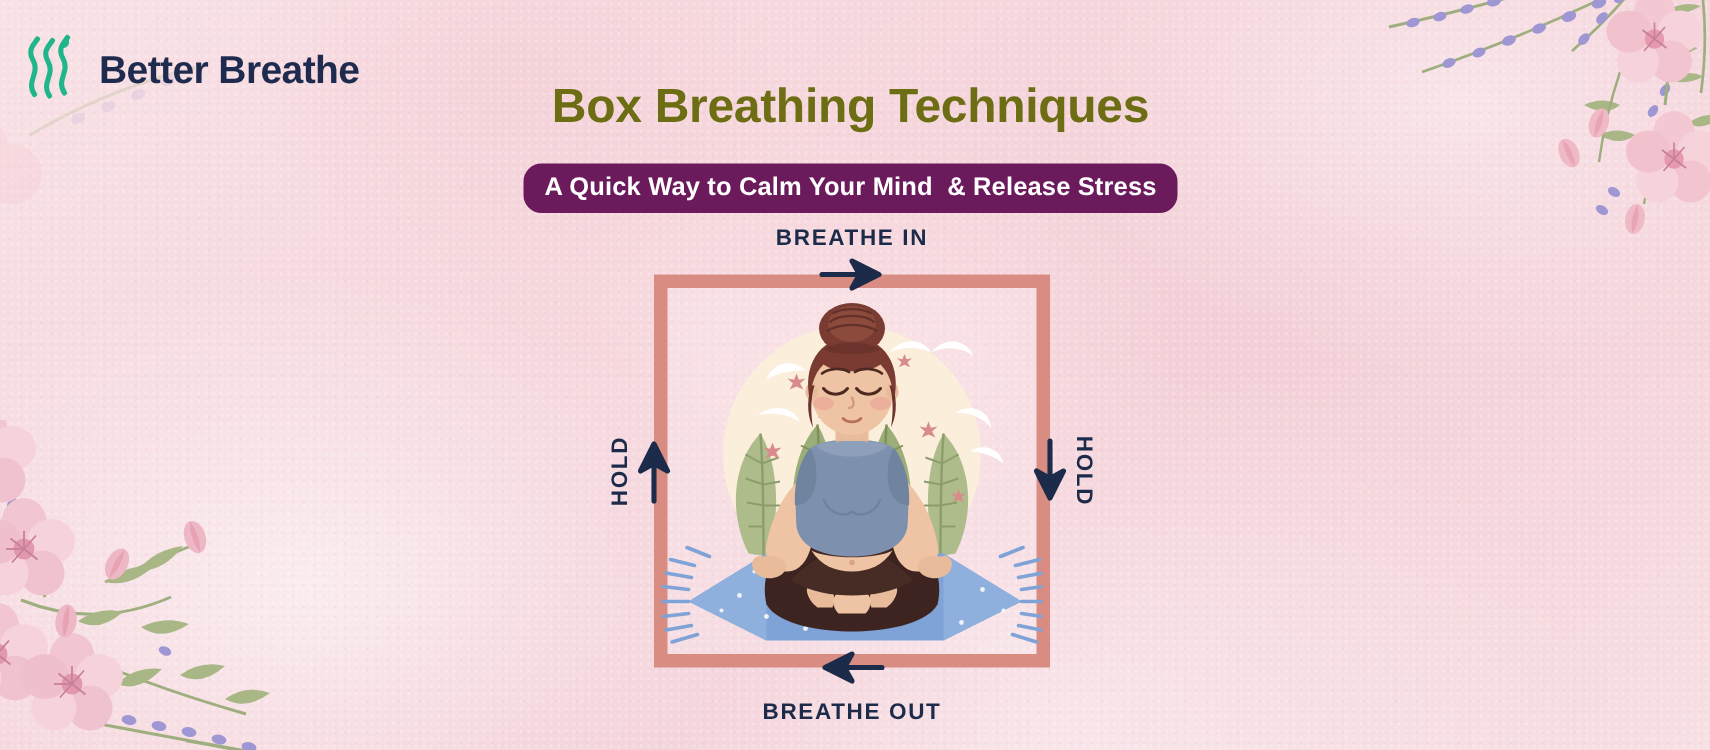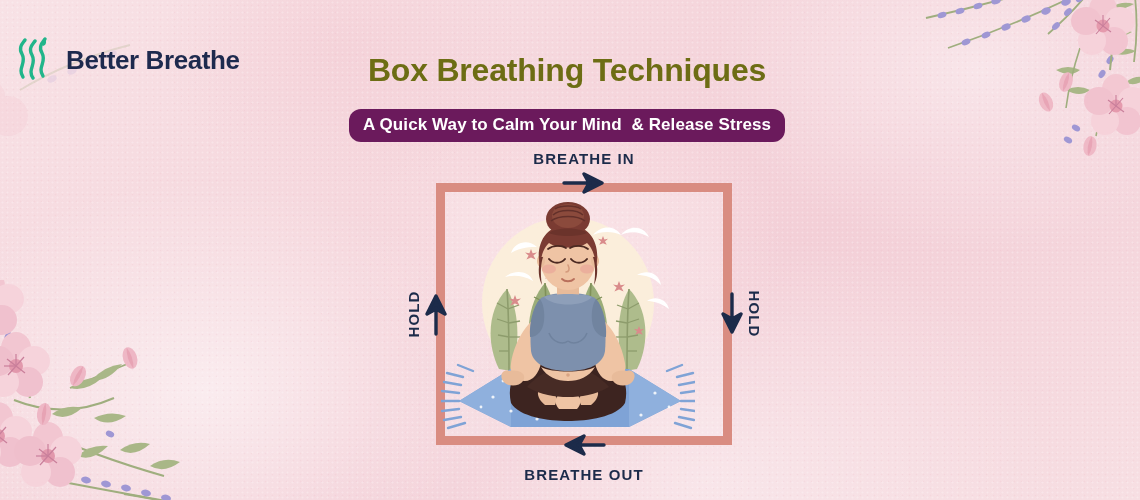--- a/index.html
+++ b/index.html
@@ -32,21 +32,21 @@
     background-size:5px 5px, 7px 7px;
     background-position:0 0, 3px 2px;
   }
 
   .deco { position:absolute; pointer-events:none; }
   #floral-tr { right:-10px; top:-22px; }
   #floral-bl { left:-26px; bottom:-30px; }
   #floral-tl { left:-40px; top:-60px; opacity:.85;}
 
   
-  #logo { position:absolute; left:14px; top:36px; display:flex; align-items:center; gap:12px; }
+  #logo { position:absolute; left:14px; top:22px; display:flex; align-items:center; gap:12px; }
   #logo-text {
     font-size:26px; font-weight:bold; color:#1e2a4e;
     letter-spacing:-.4px; white-space:nowrap;
   }
 
   
   #title {
     position:absolute; top:52px; left:0; width:1140px;
     text-align:center;
     font-size:32px; font-weight:bold;
@@ -61,21 +61,21 @@
     display:inline-block;
     background:#6b1a5c; color:#ffffff;
     font-size:17px; font-weight:bold;
     padding:6px 14px 7px 14px;
     letter-spacing:.1px;
     white-space:pre;
     border-radius:12px;
   }
 
   
-  #box-area { position:absolute; left:436px; top:183px; width:296px; height:262px; }
+  #box-area { position:absolute; left:436px; top:183px; width:264px; height:262px; }
   #breath-box {
     position:absolute; inset:0;
     border:9px solid #d98c81;
     background:rgba(255,255,255,.16);
   }
 
   .side-label {
     position:absolute;
     font-size:15px; font-weight:bold;
     color:#1c2b4a; letter-spacing:1.1px;

